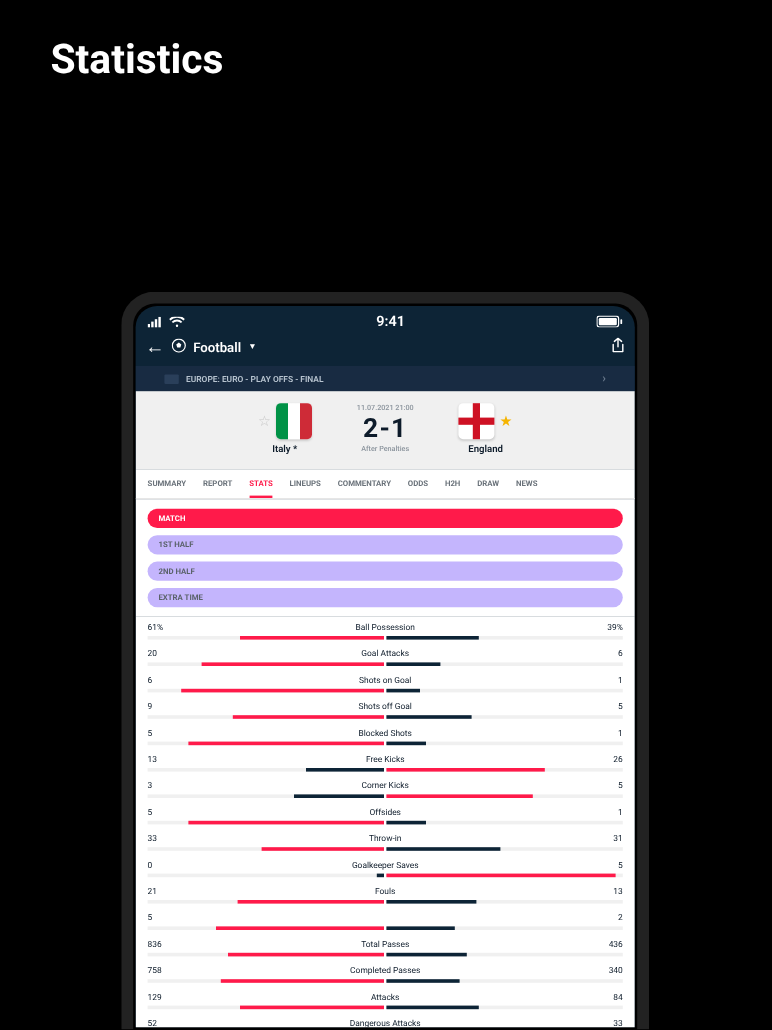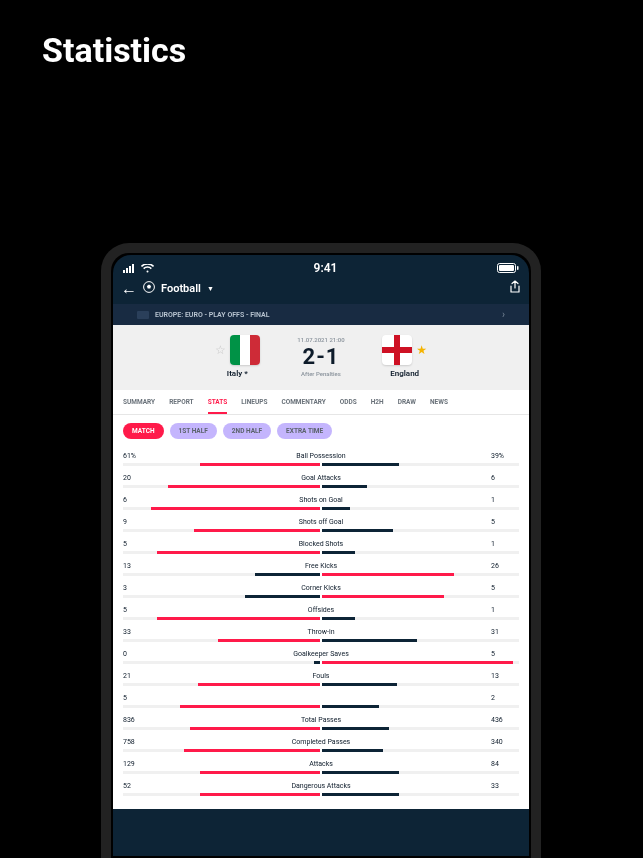--- a/index.html
+++ b/index.html
@@ -38,29 +38,29 @@
   .star { color:#c8c8c8; font-size:12px; }
   .star.fill { color:#f5b400; }
   .team-name { font-size:8px; font-weight:600; color:#0d1b2a; }
   .center-score { display:flex; flex-direction:column; align-items:center; gap:1px; }
   .match-date { font-size:6px; color:#8a939c; font-weight:500; }
   .score { font-size:22px; font-weight:700; color:#0d1b2a; letter-spacing:1px; }
   .score-sub { font-size:6px; color:#8a939c; font-weight:500; }
   .tabs-row { background:#fff; display:flex; gap:14px; padding:8px 10px 0; font-size:6.5px; font-weight:700; color:#6a727a; border-bottom:1px solid #e6e6e6; }
   .tab { padding-bottom:6px; cursor:pointer; }
   .tab.active { color:#ff1a4a; border-bottom:2px solid #ff1a4a; }
-  .period-pills { background:#fff; display:flex; gap:6px; padding:8px 10px; }
+  .period-pills { background:#fff; display:flex; gap:6px; padding:8px 10px;flex-direction:column; }
   .pill { font-size:6.5px; font-weight:700; padding:4px 9px; border-radius:10px; background:#c4b5fd; color:#5a626a; cursor:pointer; }
   .pill.active { background:#ff1a4a; color:#fff; }
   .stats-body { background:#fff; padding:0 10px 10px; }
   .stat-row { padding:5px 0 3px; }
   .stat-top { display:flex; justify-content:space-between; align-items:center; font-size:7px; font-weight:400; color:#0d1b2a; }
   .stat-name { flex:1; text-align:center; }
   .stat-val { width:28px; }
-  .stat-val.right { text-align:left; }
+  .stat-val.right { text-align:right; }
   .stat-bars { display:flex; gap:2px; height:3px; margin-top:3px; }
   .bar-half { flex:1; background:#f0f0f0; position:relative; }
   .bar-half .fill { position:absolute; top:0; bottom:0; }
   .bar-half.left .fill { right:0; }
   .bar-half.right .fill { left:0; }
 </style>
 </head>
 <body>
 
 <div class="page-title">Statistics</div>

